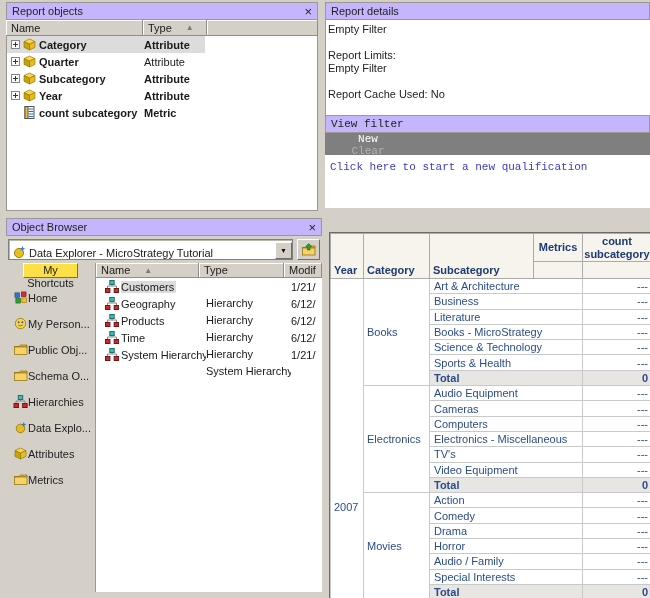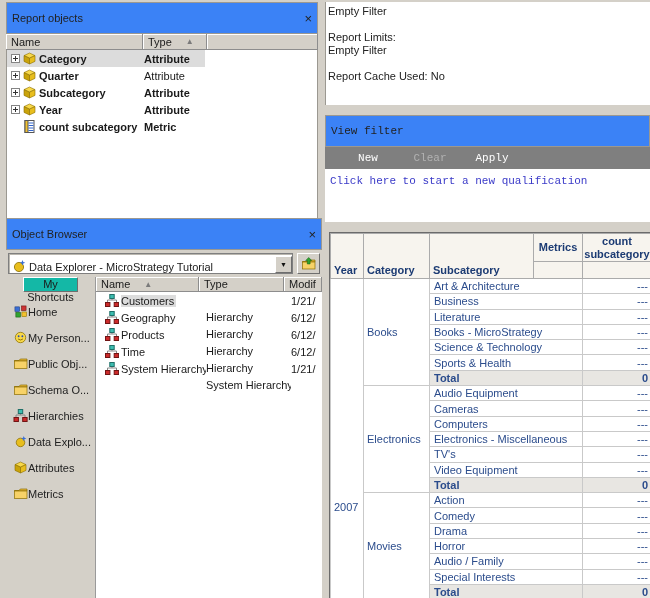--- a/index.html
+++ b/index.html
@@ -1,20 +1,20 @@
 <!DOCTYPE html>
 <html><head>
 <meta charset="utf-8">
 <style>
   * { margin:0; padding:0; box-sizing:border-box; }
   html,body { width:650px; height:598px; }
   body { position:relative; background:#D4D0C8; font-family:"Liberation Sans",sans-serif; font-size:11px; color:#1a1a1a; overflow:hidden; }
 
   .panel { position:absolute; }
-  .phead { height:32px; background:#3b82f6; border:1px solid #9B9891; display:flex; align-items:center; padding:0 5px; color:#222;gap:24px; }
+  .phead { height:18px; background:#c4b5fd; border:1px solid #9B9891; display:flex; align-items:center; padding:0 5px; color:#222;gap:24px; }
   .phead .xbtn { margin-left:auto; font-size:13px; line-height:13px; color:#222; cursor:default; }
 
   
   #report-objects { left:6px; top:2px; width:312px; height:209px; }
   .colhdr { display:flex; height:16px; background:#D4D0C8; }
   .ch { border-right:1px solid #8d8d8d; border-bottom:1px solid #8d8d8d; box-shadow:inset 1px 1px 0 #fff; padding:0 5px; display:flex; align-items:center; }
   .sort { color:#7a7a7a; font-size:8px; margin-left:14px; }
   .rolist { background:#fff; border:1px solid #9B9891; border-top:none; height:175px; overflow:hidden; }
   .tree-row { display:flex; align-items:center; height:17px; padding-left:4px; white-space:nowrap; }
   .tree-row.selected { background:linear-gradient(to right,#DCDCDC 0,#DCDCDC 198px,#fff 198px); }
@@ -26,40 +26,40 @@
 
   
   #object-browser { left:6px; top:218px; width:316px; height:378px; background:#D4D0C8; }
   .combo-row { display:flex; gap:4px; padding:3px 2px 3px 2px; }
   .combo { flex:1; height:21px; background:#fff; border:1px solid #7f7f7f; box-shadow:inset 1px 1px 0 #b9b6ae; display:flex; align-items:flex-end; padding-left:3px; }
   .combo-text { margin-left:3px; }
   .drop-btn { margin-left:auto; width:17px; height:17px; background:#D4D0C8; border:1px solid; border-color:#fff #6e6e6e #6e6e6e #fff; display:flex; align-items:center; justify-content:center; font-size:7px; color:#111; }
   .up-btn { width:23px; height:21px; background:#D4D0C8; border:1px solid; border-color:#fff #6e6e6e #6e6e6e #fff; display:flex; align-items:center; justify-content:center; }
   .ob-body { display:flex; height:329px; }
   .sidebar { width:90px; background:#D4D0C8; border-right:1px solid #9a9a9a; }
-  .msbtn { height:15px; margin:0 17px; background:#14b8a6; border:1px solid; border-color:#fff #6e6e6e #6e6e6e #fff; text-align:center; line-height:13px; }
+  .msbtn { height:15px; margin:0 17px; background:#fde047; border:1px solid; border-color:#fff #6e6e6e #6e6e6e #fff; text-align:center; line-height:13px; }
   .sc-item { display:flex; align-items:center; padding-left:7px; margin-top:13px; color:#222; white-space:nowrap; overflow:hidden; }
   .sc-icon { width:15px; height:13px; flex:0 0 15px; }
   .oblist { flex:1; background:#fff; overflow:hidden; display:flex; flex-direction:column; }
   .obcols { display:flex; height:15px; background:#D4D0C8; }
   .ob-row { display:flex; align-items:center; height:17px; padding-left:9px; white-space:nowrap; }
   .h-icon { width:14px; height:13px; flex:0 0 14px; margin-right:2px; }
   .obname { flex:0 0 85px; overflow:hidden; }
   .obname .hl { background:#DCDCDC; padding:0 2px 0 0; }
   .obtype { flex:0 0 85px; overflow:hidden;margin-top:32px; }
   .obmod { flex:1; overflow:hidden; }
 
   
   #report-details { left:325px; top:2px; width:325px; height:121px; }
   .rd-content { background:#fff; border-left:1px solid #9B9891; height:103px; padding:3px 0 0 2px; line-height:13px; color:#222; }
   .mt { margin-top:13px; }
 
   
   #view-filter { left:325px; top:115px; width:325px; height:93px;font-family:Liberation Mono, monospace; }
-  .vtoolbar { height:22px; background:#7F7F7F; display:flex; align-items:center; padding-left:12px; }
+  .vtoolbar { height:22px; background:#7F7F7F; display:flex; align-items:flex-start; padding-left:12px;flex-direction:column; }
   .vf-btn { width:62px; text-align:center; color:#fff; }
   .vf-btn.disabled { color:#B2B2B2; }
   .vf-content { background:#fff; height:53px; padding:6px 0 0 5px; }
   .qual-link { color:#3A3AC8; cursor:pointer; }
 
   
   #grid { left:329px; top:232px; width:321px; height:366px; overflow:hidden; position:absolute; background:#fff; border-left:1px solid #6b6b6b; border-top:1px solid #6b6b6b; }
   .grid-table { border-collapse:collapse; table-layout:fixed; width:321px; font-family:"Liberation Sans",sans-serif; font-size:11px; }
   .hA { height:28px; } .hB { height:17px; }
   .hcell { background:#F7F4EE; border:1px solid #ABABAB; color:#1C3B73; font-weight:bold; overflow:hidden; }
@@ -194,20 +194,23 @@
       <svg class="obj-icon" viewBox="0 0 12 13">
           <use href="#i-metric"></use>
         </svg>
       <span class="tname bold">count subcategory</span>
       <span class="bold">Metric</span>
     </div>
   </div>
 </div>
 
 <div class="panel" id="report-details">
+  <div class="phead">
+    <span>Report details</span>
+  </div>
   <div class="rd-content">
     <div>Empty Filter</div>
     <div class="mt">Report Limits:</div>
     <div>Empty Filter</div>
     <div class="mt">Report Cache Used: No</div>
   </div>
 </div>
 
 <div class="panel" id="view-filter">
   <div class="phead">

